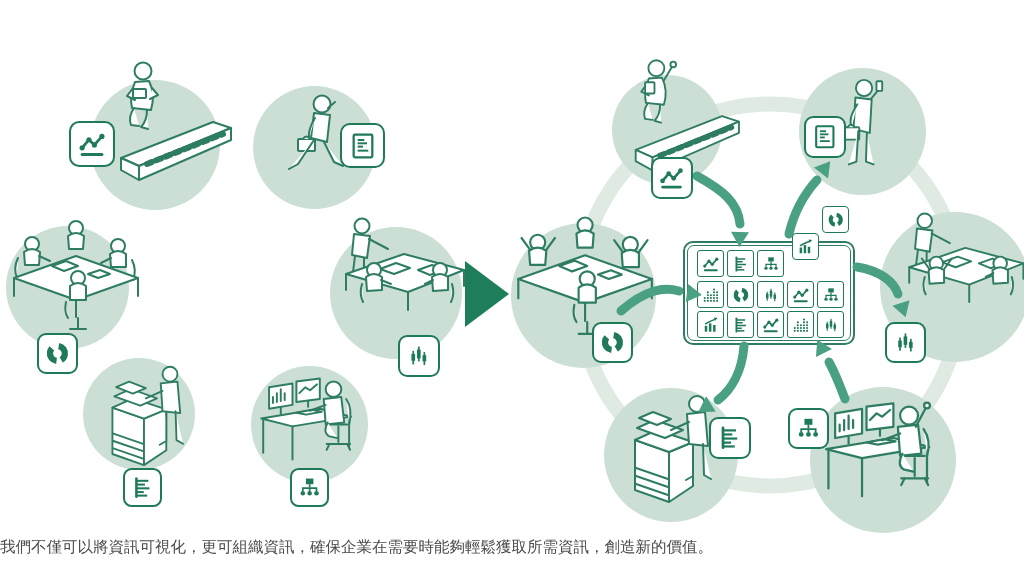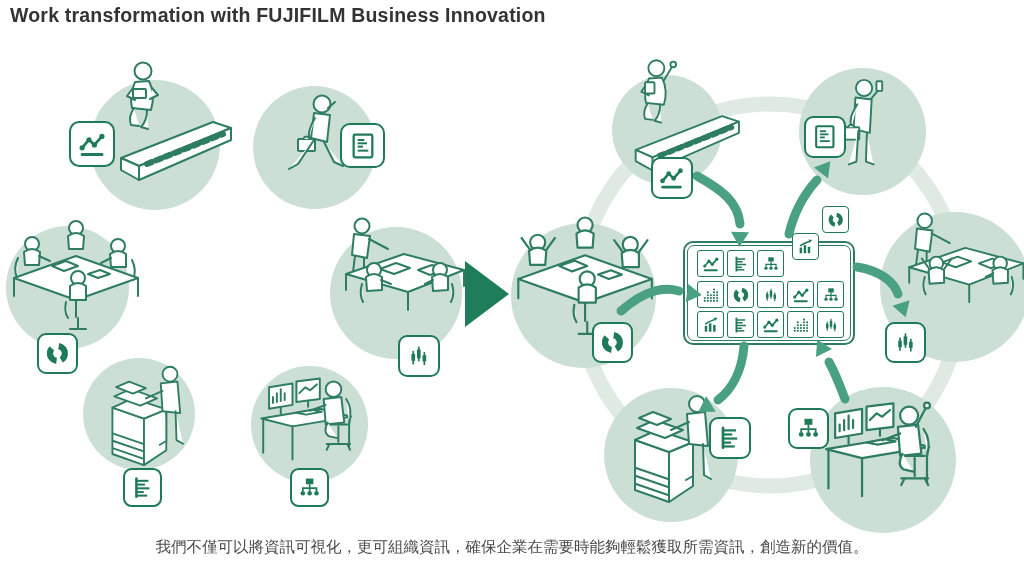--- a/index.html
+++ b/index.html
@@ -1,40 +1,39 @@
 <!DOCTYPE html>
 <html><head>
 <meta charset="utf-8">
 <style>
   html,body{margin:0;padding:0;background:#fff;}
   #stage{position:relative;width:1024px;height:563px;background:#fff;overflow:hidden;
          font-family:"Liberation Sans","DejaVu Sans",sans-serif;}
   #title{position:absolute;left:10px;top:4px;font-size:19.5px;font-weight:700;color:#333;letter-spacing:.2px;}
-  #caption{position:absolute;left:0;right:0;top:537px;text-align:center;font-size:15.5px;color:#4a4a4a;}
+  #caption{position:absolute;left:0;right:0;top:537px;text-align:left;font-size:15.5px;color:#4a4a4a;}
   .circle{position:absolute;border-radius:50%;background:var(--circle);z-index:2;}
   .figure{position:absolute;z-index:3;color:var(--line);overflow:visible;}
   .icon-box{position:absolute;z-index:6;background:#fff;border:2.2px solid var(--icon);
             border-radius:22%;box-sizing:border-box;display:flex;align-items:center;justify-content:center;}
   .icon-box svg{width:78%;height:78%;}
   .icon-box.sq{border-radius:4px;border-width:1.8px;}
   #dashboard{position:absolute;left:683px;top:241px;width:172px;height:104px;z-index:4;
              border:2px solid var(--line);border-radius:10px;background:#fff;box-sizing:border-box;}
   #dashboard .inner{position:absolute;inset:2px;border:1.5px solid var(--line);border-radius:7px;}
   .tile{position:absolute;width:27px;height:27px;background:#fff;border:1.6px solid var(--icon);
         border-radius:3px;box-sizing:border-box;display:flex;align-items:center;justify-content:center;z-index:5;}
   .tile svg{width:80%;height:80%;}
   svg.layer{position:absolute;left:0;top:0;width:1024px;height:563px;pointer-events:none;}
   #ring-layer{z-index:1;} #arrow-layer{z-index:5;} #triangle-layer{z-index:2;}
 </style>
 </head>
 <body>
 
 <div id="stage" style="--line: #2e7d63; --icon: #1f7a5a; --circle: #cbdfd5; --ring: #dfeae3; --arrow: #4aa083; --tri: #1f7e5a;">
 
-  <div id="title">Work transformation with FUJIFILM Business Innovation</div>
 
   <svg class="layer" id="ring-layer">
     <circle cx="770" cy="295" r="191" fill="none" stroke="var(--ring)" stroke-width="15"></circle>
   </svg>
 
   <div>
     <div class="circle" style="left:90px;top:80px;width:130px;height:130px;"></div>
     <svg class="figure" style="left:85px;top:58px;width:160px;height:130px;" viewBox="0 0 160 130">
         <g fill="#fff" stroke="currentColor" stroke-width="2" stroke-linejoin="round" stroke-linecap="round">
   <polygon points="36,100 128,64 146,70 54,108"></polygon>

